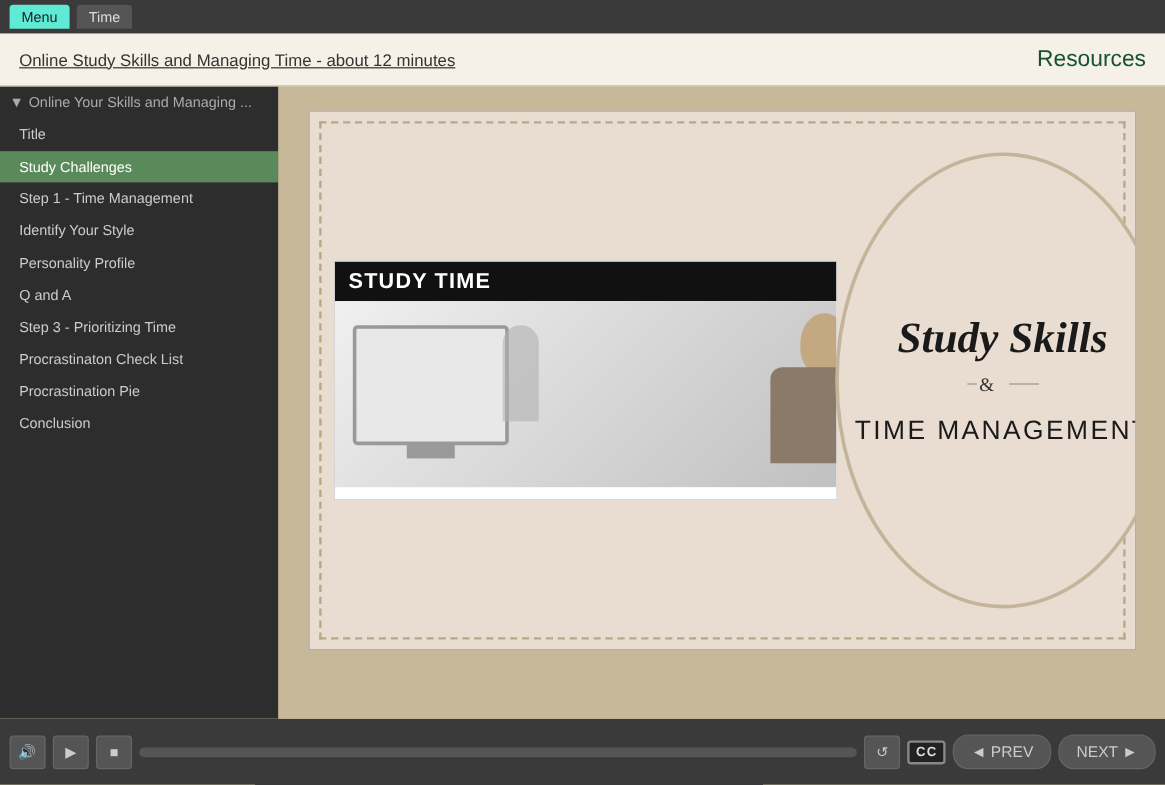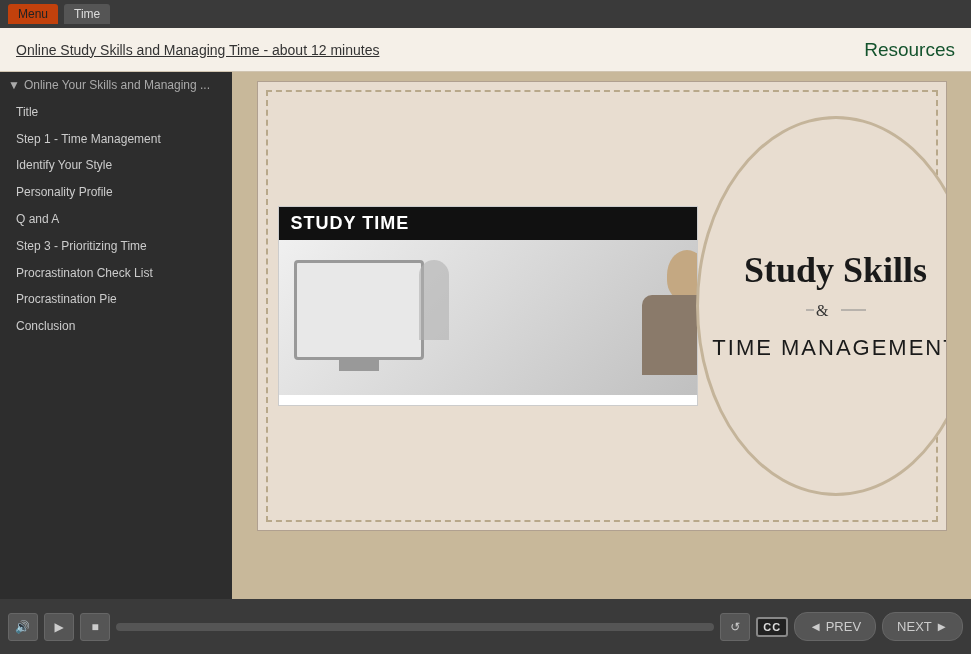--- a/index.html
+++ b/index.html
@@ -16,21 +16,21 @@
     }
     .top-tab {
       background: #555;
       color: #ddd;
       font-size: 12px;
       padding: 3px 10px;
       border-radius: 3px 3px 0 0;
       cursor: pointer;
     }
     .top-tab.active {
-      background: #c2410c;
+      background: #5eead4;
       color: #222;
     }
 
     
     .header {
       background: #f5f0e8;
       border-bottom: 1px solid #d0c4b0;
       height: 44px;
       display: flex;
       align-items: center;
@@ -85,21 +85,21 @@
     }
 
     
     .content {
       flex: 1;
       background: #c8b89a;
       display: flex;
       flex-direction: column;
       align-items: center;
       justify-content: flex-start;
-      padding: 9px;
+      padding: 20px;
       position: relative;
     }
 
     
     .slide-container {
       width: 690px;
       height: 450px;
       background: #e8ddd0;
       border: 1px solid #b0a090;
       position: relative;
@@ -221,20 +221,21 @@
       display: flex;
       flex-direction: column;
       align-items: center;
       justify-content: center;
       text-align: center;
       z-index: 2;
     }
     .deco-title1 {
       font-family: Georgia, 'Times New Roman', serif;
       font-size: 36px;
+      font-style: italic;
       color: #1a1a1a;
       line-height: 1.1;
       font-weight: bold;
     }
     .deco-amp {
       font-family: Georgia, serif;
       font-size: 28px;
       color: #1a1a1a;
       margin: 4px 0;
     }
@@ -321,20 +322,21 @@
 </div>
 
 <div class="main">
 
   <div class="sidebar">
     <div class="sidebar-item parent">
       <span>▼</span>
       <span>Online Your Skills and Managing ...</span>
     </div>
     <div class="sidebar-item">Title</div>
+    <div class="sidebar-item active">Study Challenges</div>
     <div class="sidebar-item">Step 1 - Time Management</div>
     <div class="sidebar-item">Identify Your Style</div>
     <div class="sidebar-item">Personality Profile</div>
     <div class="sidebar-item">Q and A</div>
     <div class="sidebar-item">Step 3 - Prioritizing Time</div>
     <div class="sidebar-item">Procrastinaton Check List</div>
     <div class="sidebar-item">Procrastination Pie</div>
     <div class="sidebar-item">Conclusion</div>
   </div>
 

